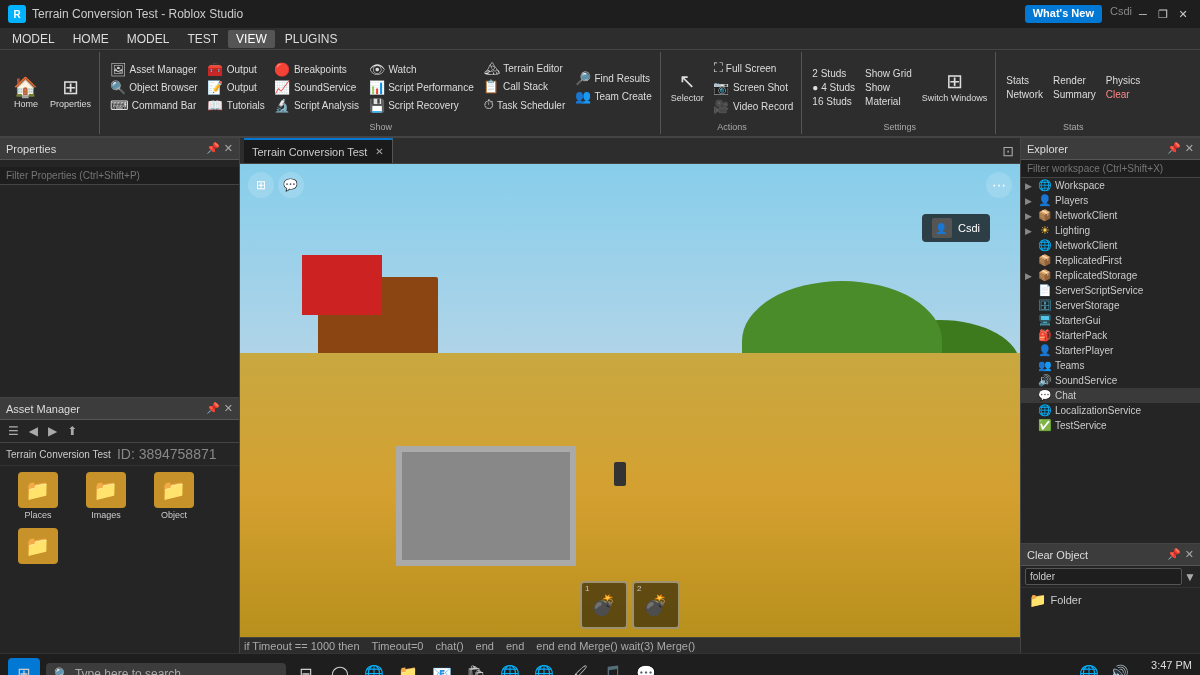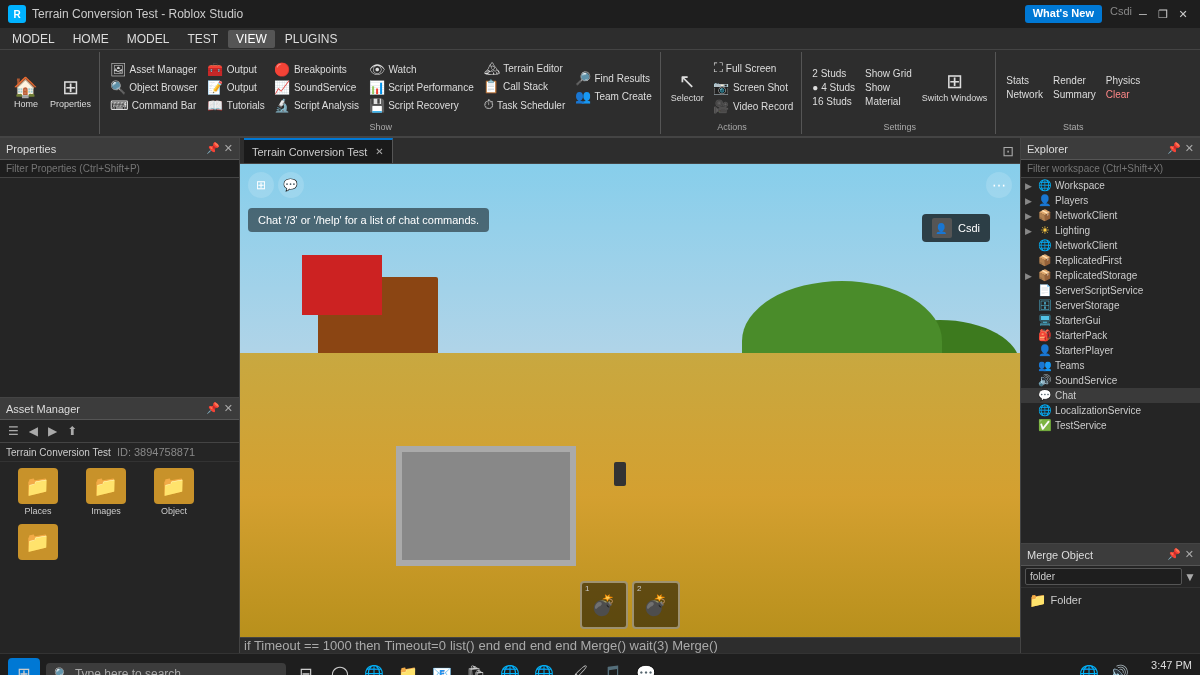--- a/index.html
+++ b/index.html
@@ -99,33 +99,33 @@
       align-items: center;
       justify-content: space-between;
       padding: 0 6px;
       font-size: 11px;
       color: #ddd;
       border-bottom: 1px solid #555;
     }
     .panel-header-icons { display: flex; gap: 4px; color: #aaa; cursor: pointer; }
     .filter-input {
       width: 100%; padding: 3px 6px; background: #1e1e1e; border: none;
-      border-bottom: 1px solid #444; color: #ccc; font-size: 10px; outline: none;
+      border-bottom: 1px solid #444; color: #ccc; font-size: 10px; outline: none; margin-top: 7px;
     }
 
     
     #asset-manager {
       flex: 1;
       display: flex;
       flex-direction: column;
     }
     .asset-toolbar { display: flex; align-items: center; gap: 2px; padding: 2px 4px; border-bottom: 1px solid #444; }
     .asset-toolbar-btn { padding: 2px 4px; cursor: pointer; color: #aaa; border-radius: 2px; font-size: 12px; }
     .asset-title-row { padding: 3px 6px; font-size: 10px; color: #ccc; border-bottom: 1px solid #333; display: flex; align-items: center; gap: 6px; }
-    .asset-id { color: #888; font-size: 11px; }
+    .asset-id { color: #888; font-size: 14px; }
     .asset-grid { display: flex; flex-wrap: wrap; padding: 6px; gap: 4px; }
     .asset-item { display: flex; flex-direction: column; align-items: center; width: 64px; cursor: pointer; }
     .asset-icon { width: 40px; height: 36px; background: #c8922a; border-radius: 4px; display: flex; align-items: center; justify-content: center; font-size: 20px; }
     .asset-label { font-size: 9px; color: #ccc; text-align: center; margin-top: 2px; }
     .asset-item-extra { display: flex; flex-direction: column; align-items: center; width: 64px; cursor: pointer; margin-top: 4px; }
 
     
     #viewport-area {
       flex: 1;
       display: flex;
@@ -162,22 +162,22 @@
     }
 
     
     .status-bar {
       height: 16px;
       background: #2d2d2d;
       border-top: 1px solid #444;
       display: flex;
       align-items: center;
       padding: 0 4px;
-      gap: 4px;
-      font-size: 13px;
+      gap: 12px;
+      font-size: 11px;
       color: #aaa;
       overflow: hidden;
     }
     .status-item { white-space: nowrap; }
 
     
     #right-panel {
       width: 180px;
       display: flex;
       flex-direction: column;
@@ -628,23 +628,20 @@
         <div class="scene-ground"></div>
 
         <div class="scene-pit"></div>
 
         <div class="scene-player"></div>
 
         <div style="position:absolute;top:8px;left:8px;display:flex;gap:4px;z-index:10;">
           <div class="chat-icon-btn">⊞</div>
           <div class="chat-icon-btn">💬</div>
         </div>
-        <div class="chat-overlay" style="top:44px;left:8px;background:rgba(0,0,0,0.5);">
-          <span>Chat '/3' or '/help' for a list of chat commands.</span>
-        </div>
 
         <div class="options-btn">⋯</div>
 
         <div class="player-badge">
           <div class="player-avatar">👤</div>
           <span>Csdi</span>
         </div>
 
         <div class="hotbar">
           <div class="hotbar-slot">
@@ -654,21 +651,21 @@
           <div class="hotbar-slot">
             <span class="hotbar-num">2</span>
             💣
           </div>
         </div>
       </div>
     </div>
     <div class="status-bar">
       <span class="status-item">if Timeout == 1000 then</span>
       <span class="status-item">Timeout=0</span>
-      <span class="status-item">list()</span>
+      <span class="status-item">chat()</span>
       <span class="status-item">end</span>
       <span class="status-item">end</span>
       <span class="status-item">end end Merge() wait(3) Merge()</span>
     </div>
   </div>
 
   <div id="right-panel">
 
     <div class="explorer-panel">
       <div class="panel-header">
@@ -763,21 +760,21 @@
         <div class="tree-item">
           <span class="expand-arrow" style="visibility:hidden;"></span>
           <span class="tree-icon color-test">✅</span>
           <span>TestService</span>
         </div>
       </div>
     </div>
 
     <div id="insert-panel">
       <div class="panel-header">
-        <span>Merge Object</span>
+        <span>Clear Object</span>
         <div class="panel-header-icons">
           <span>📌</span>
           <span>✕</span>
         </div>
       </div>
       <div class="insert-search-row">
         <input class="insert-search" type="text" value="folder" style="">
         <span class="insert-icon-btn">▼</span>
       </div>
       <div class="folder-result">

